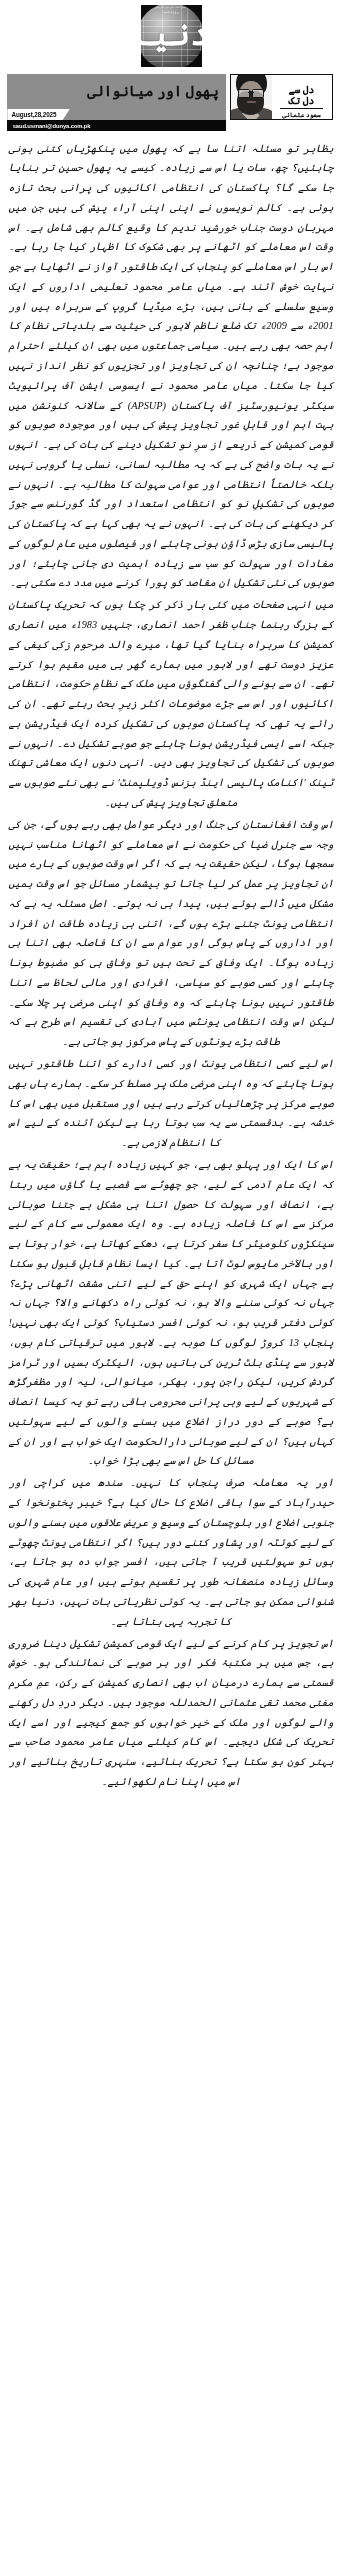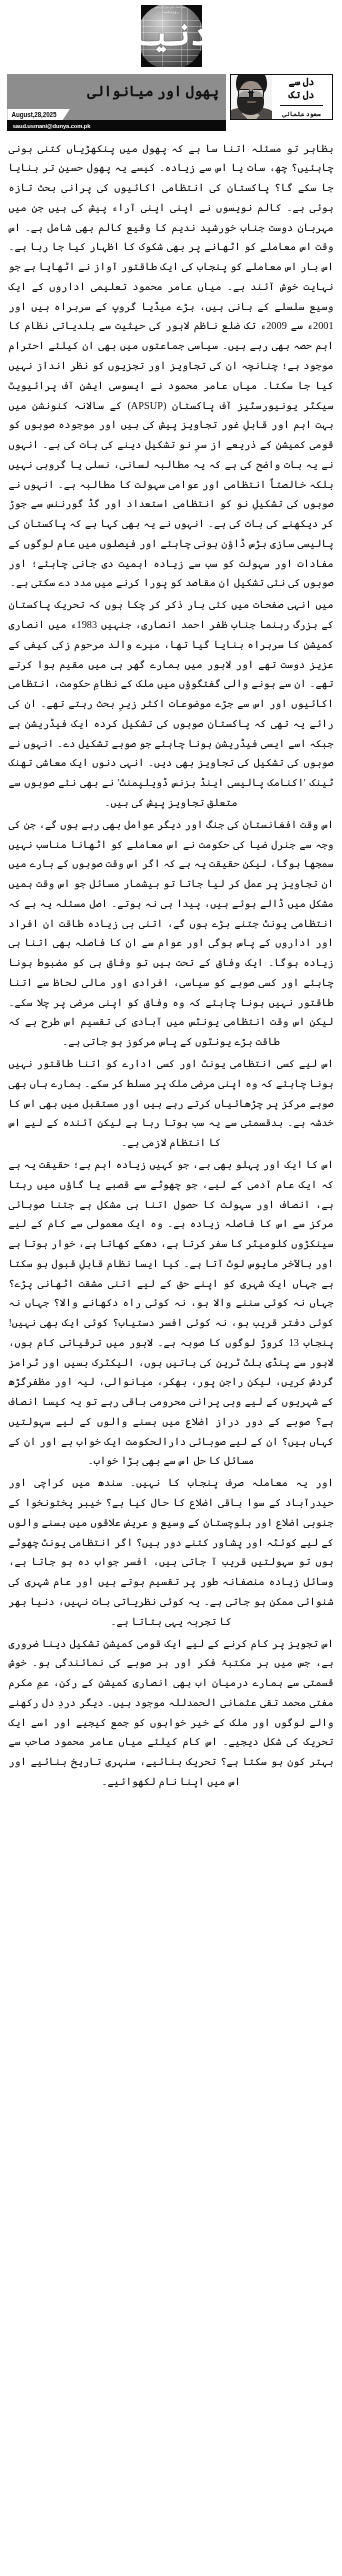--- a/index.html
+++ b/index.html
@@ -182,21 +182,21 @@
     display: flex;
     flex-direction: row;
     background: #ffffff;
     overflow: hidden;
   }
   .author-name-col {
     flex: 1 1 auto;
     display: flex;
     flex-direction: column;
     align-items: center;
-    justify-content: space-between;
+    justify-content: flex-end;
     padding: 2.1px 2.1px 1.1px 2.1px;
     box-sizing: border-box;
   }
   .column-title {
     font-size: 10px;
     font-weight: 700;
     line-height: 1.02;
     text-align: center;
     color: #0b0b0b;
     white-space: nowrap;
@@ -282,20 +282,21 @@
     left: 13.7px; bottom: -1.1px;
     width: 13.7px; height: 10.5px;
     background: #bdb6ae;
     transform: rotate(45deg);
   }
 
   
   .article {
     padding: 7.4px 8.4px 10.5px 8.4px;
     box-sizing: border-box;
+    font-style: italic;
   }
   .article p {
     margin: 0 0 2.1px 0;
     text-align: justify;
     text-align-last: center;
     font-size: 10.3px;
     line-height: 1.92;
     color: #121212;
     font-weight: 500;
     word-spacing: 0.5px;

